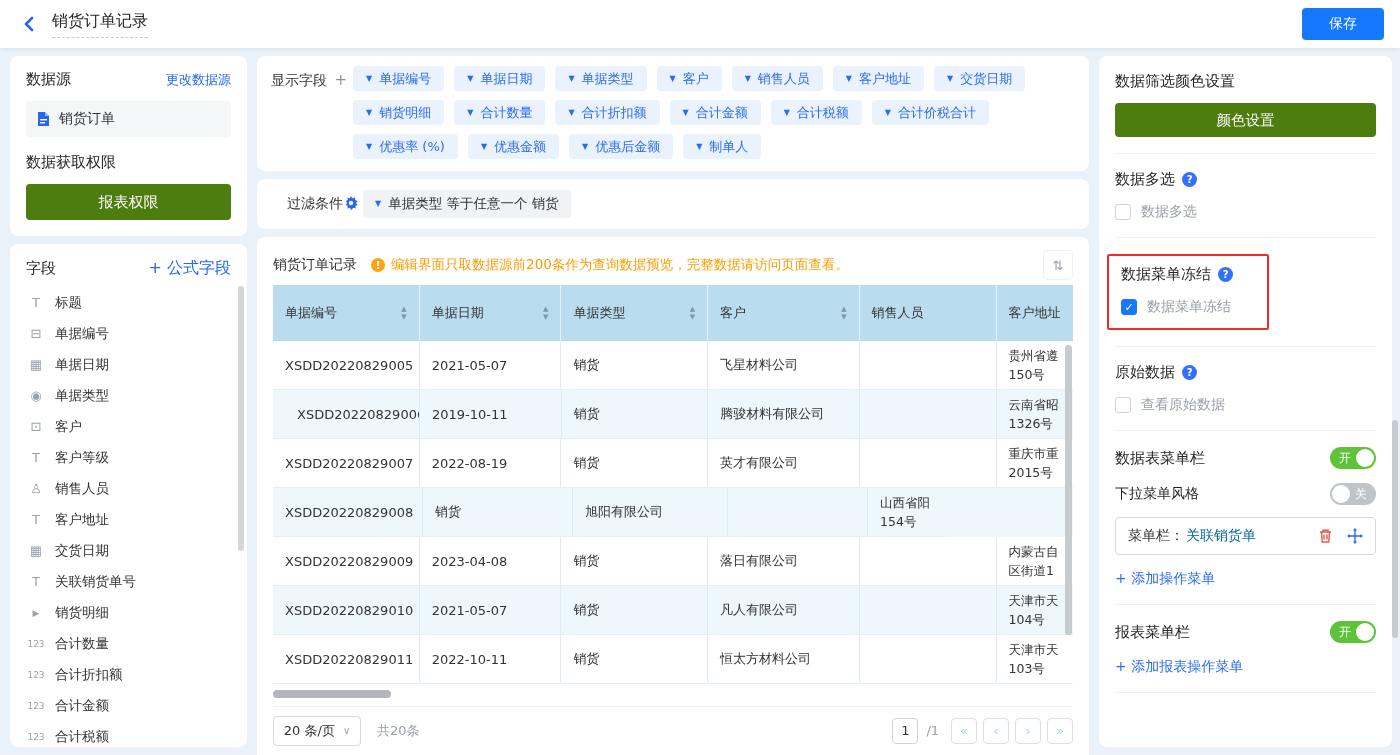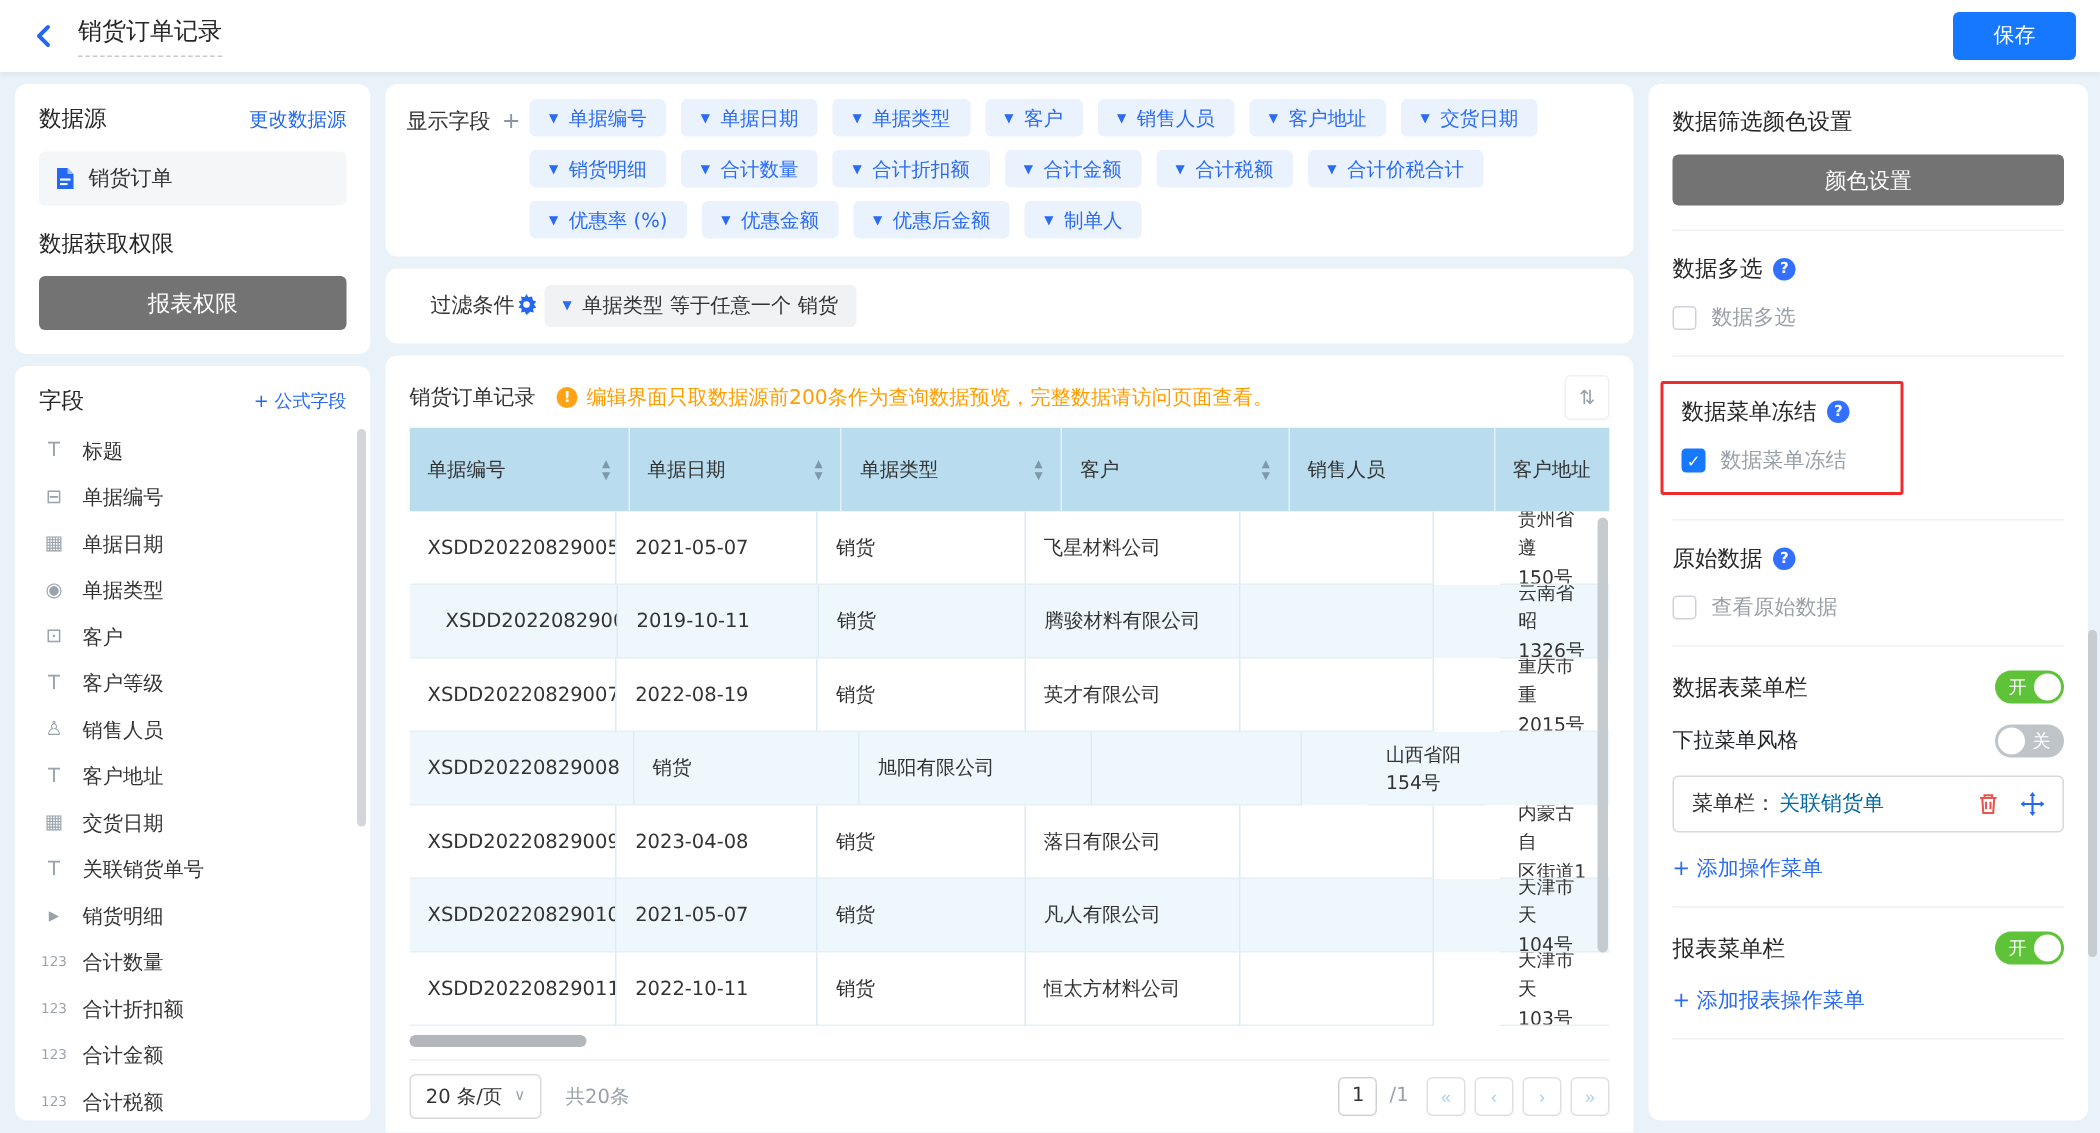--- a/index.html
+++ b/index.html
@@ -23,21 +23,21 @@
   .right-col{ width:294px; padding:16px 16px 10px; position:relative; overflow:hidden; }
 
   
   .ds-card { padding:14px 16px 16px; }
   .row-between { display:flex; align-items:center; justify-content:space-between; }
   .sec-title { font-size:15px; font-weight:normal; color:#262626; }
   .blue-link { font-size:13px; color:#2468f2; cursor:pointer; text-decoration:none; }
   .ds-item { margin-top:12px; background:#f5f6f7; border-radius:4px; height:36px; display:flex;
              align-items:center; padding:0 10px; gap:8px; font-size:14px; color:#333; }
   .perm-title { margin-top:16px; }
-  .blue-btn { margin-top:12px; width:100%; height:36px; background:#737373; color:#fff; border:none;
+  .blue-btn { margin-top:12px; width:100%; height:36px; background:#4d7c0f; color:#fff; border:none;
               border-radius:4px; font-size:15px; font-family:inherit; cursor:pointer; }
   .fields-card { flex:1; padding:14px 16px; position:relative; overflow:hidden; }
   .fields-list { list-style:none; margin-top:8px; }
   .field-item { height:31px; display:flex; align-items:center; gap:9px; font-size:13.5px; color:#333; cursor:pointer; }
   .f-icon { width:20px; text-align:center; color:#9aa3ad; font-size:13px; flex:none; }
   .f-icon.num { font-size:9px; letter-spacing:0; }
   .f-icon.detail { font-size:9px; }
   .side-thumb { position:absolute; right:3px; top:42px; width:6px; height:265px; background:#d3d7dc; border-radius:3px; }
 
   
@@ -71,21 +71,21 @@
   .thead { display:flex; background:#b9dcee; }
   .th { height:56px; display:flex; align-items:center; padding:0 12px; font-size:13px; color:#333;
         border-right:1px solid #e3f1f9; cursor:pointer; }
   .th:last-child { border-right:none; }
   .sorter { margin-left:auto; display:flex; flex-direction:column; gap:1px; color:#7d98a8; }
   .sorter span { font-size:7px; line-height:1; }
   .tr { display:flex; background:#fff; }
   .tr.alt { background:#eef7fc; }
   .td { height:49px; display:flex; align-items:center; padding:0 12px; font-size:13px; color:#333;
         border-right:1px solid #ddecf4; border-bottom:1px solid #e6eff5; overflow:hidden; }
-  .td:last-child { border-right:none;margin-left:44px; }
+  .td:last-child { border-right:none; }
   .td.addr { font-size:12.5px; line-height:1.55; white-space:pre-line; align-items:center; }
   .v-thumb { position:absolute; right:1px; top:60px; width:7px; height:290px; background:#c6cbd0; border-radius:4px; }
   .h-scroll { height:8px; margin-top:6px; position:relative; }
   .h-thumb { position:absolute; left:0; top:0; width:118px; height:8px; background:#b3b7bc; border-radius:4px; }
   .pager { margin-top:8px; border-top:1px solid #f0f0f0; height:48px; display:flex; align-items:center; }
   .size-select { width:88px; height:30px; border:1px solid #d9d9d9; border-radius:4px; display:flex;
                  align-items:center; justify-content:center; gap:8px; font-size:13px; color:#333; cursor:pointer; background:#fff; }
   .size-select .chev { color:#9aa0a8; font-size:10px; }
   .total { margin-left:16px; color:#9aa0a8; font-size:13px; }
   .pager-right { margin-left:auto; display:flex; align-items:center; gap:6px; }
@@ -159,21 +159,21 @@
           </span>
           <span>销货订单</span>
         </div>
         <div class="sec-title perm-title">数据获取权限</div>
         <button class="blue-btn">报表权限</button>
       </div>
 
       <div class="card fields-card">
         <div class="row-between">
           <span class="sec-title">字段</span>
-          <a class="blue-link" style="font-size:12px;">+ 公式字段</a>
+          <a class="blue-link" style="font-size:16px;">+ 公式字段</a>
         </div>
         <ul class="fields-list" id="fields-list">
             <li class="field-item">
               <span class="f-icon">T</span>
               <span>标题</span>
             </li>
             <li class="field-item">
               <span class="f-icon">⊟</span>
               <span>单据编号</span>
             </li>

